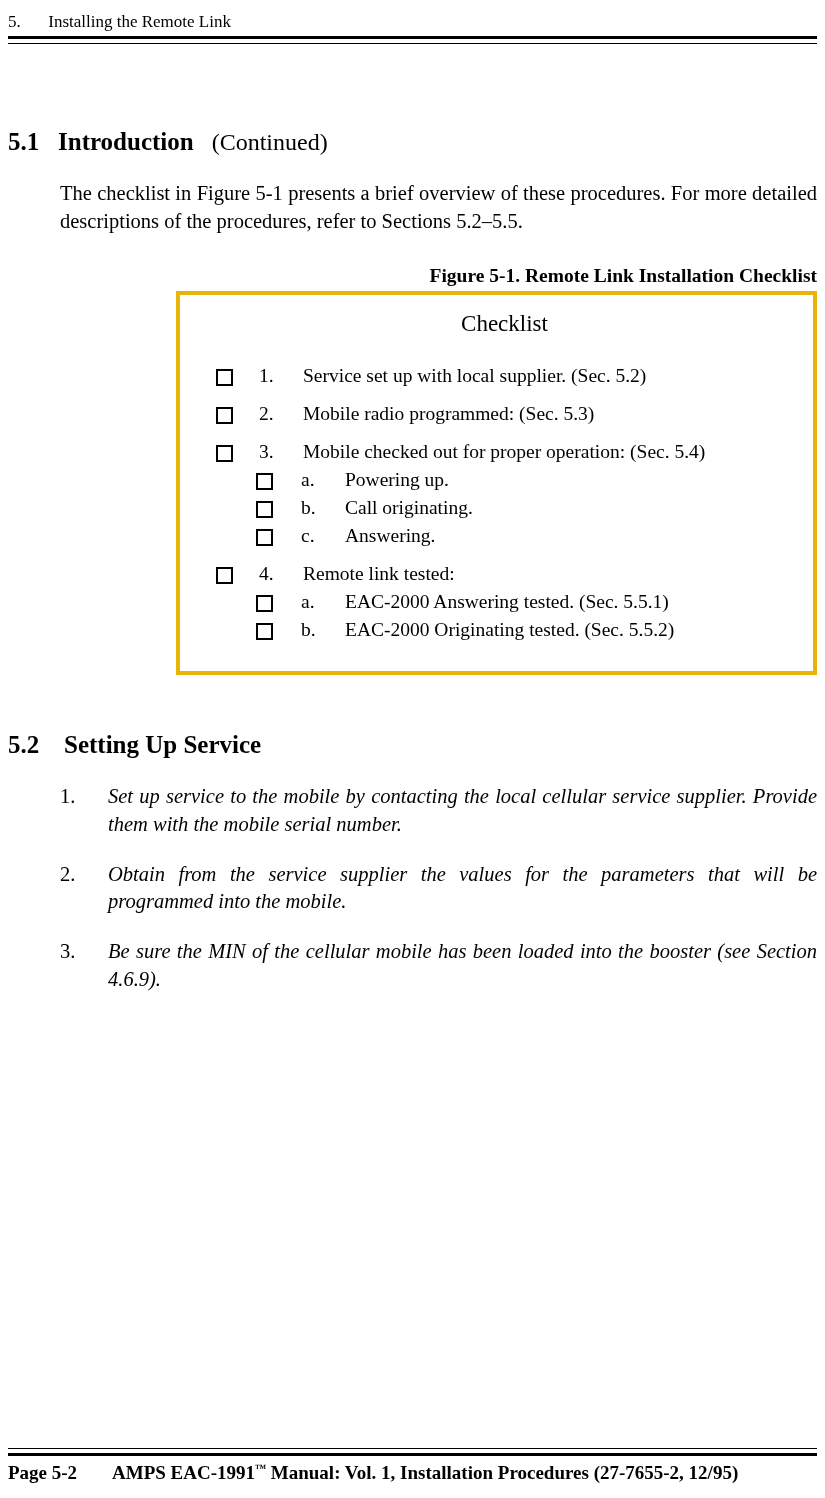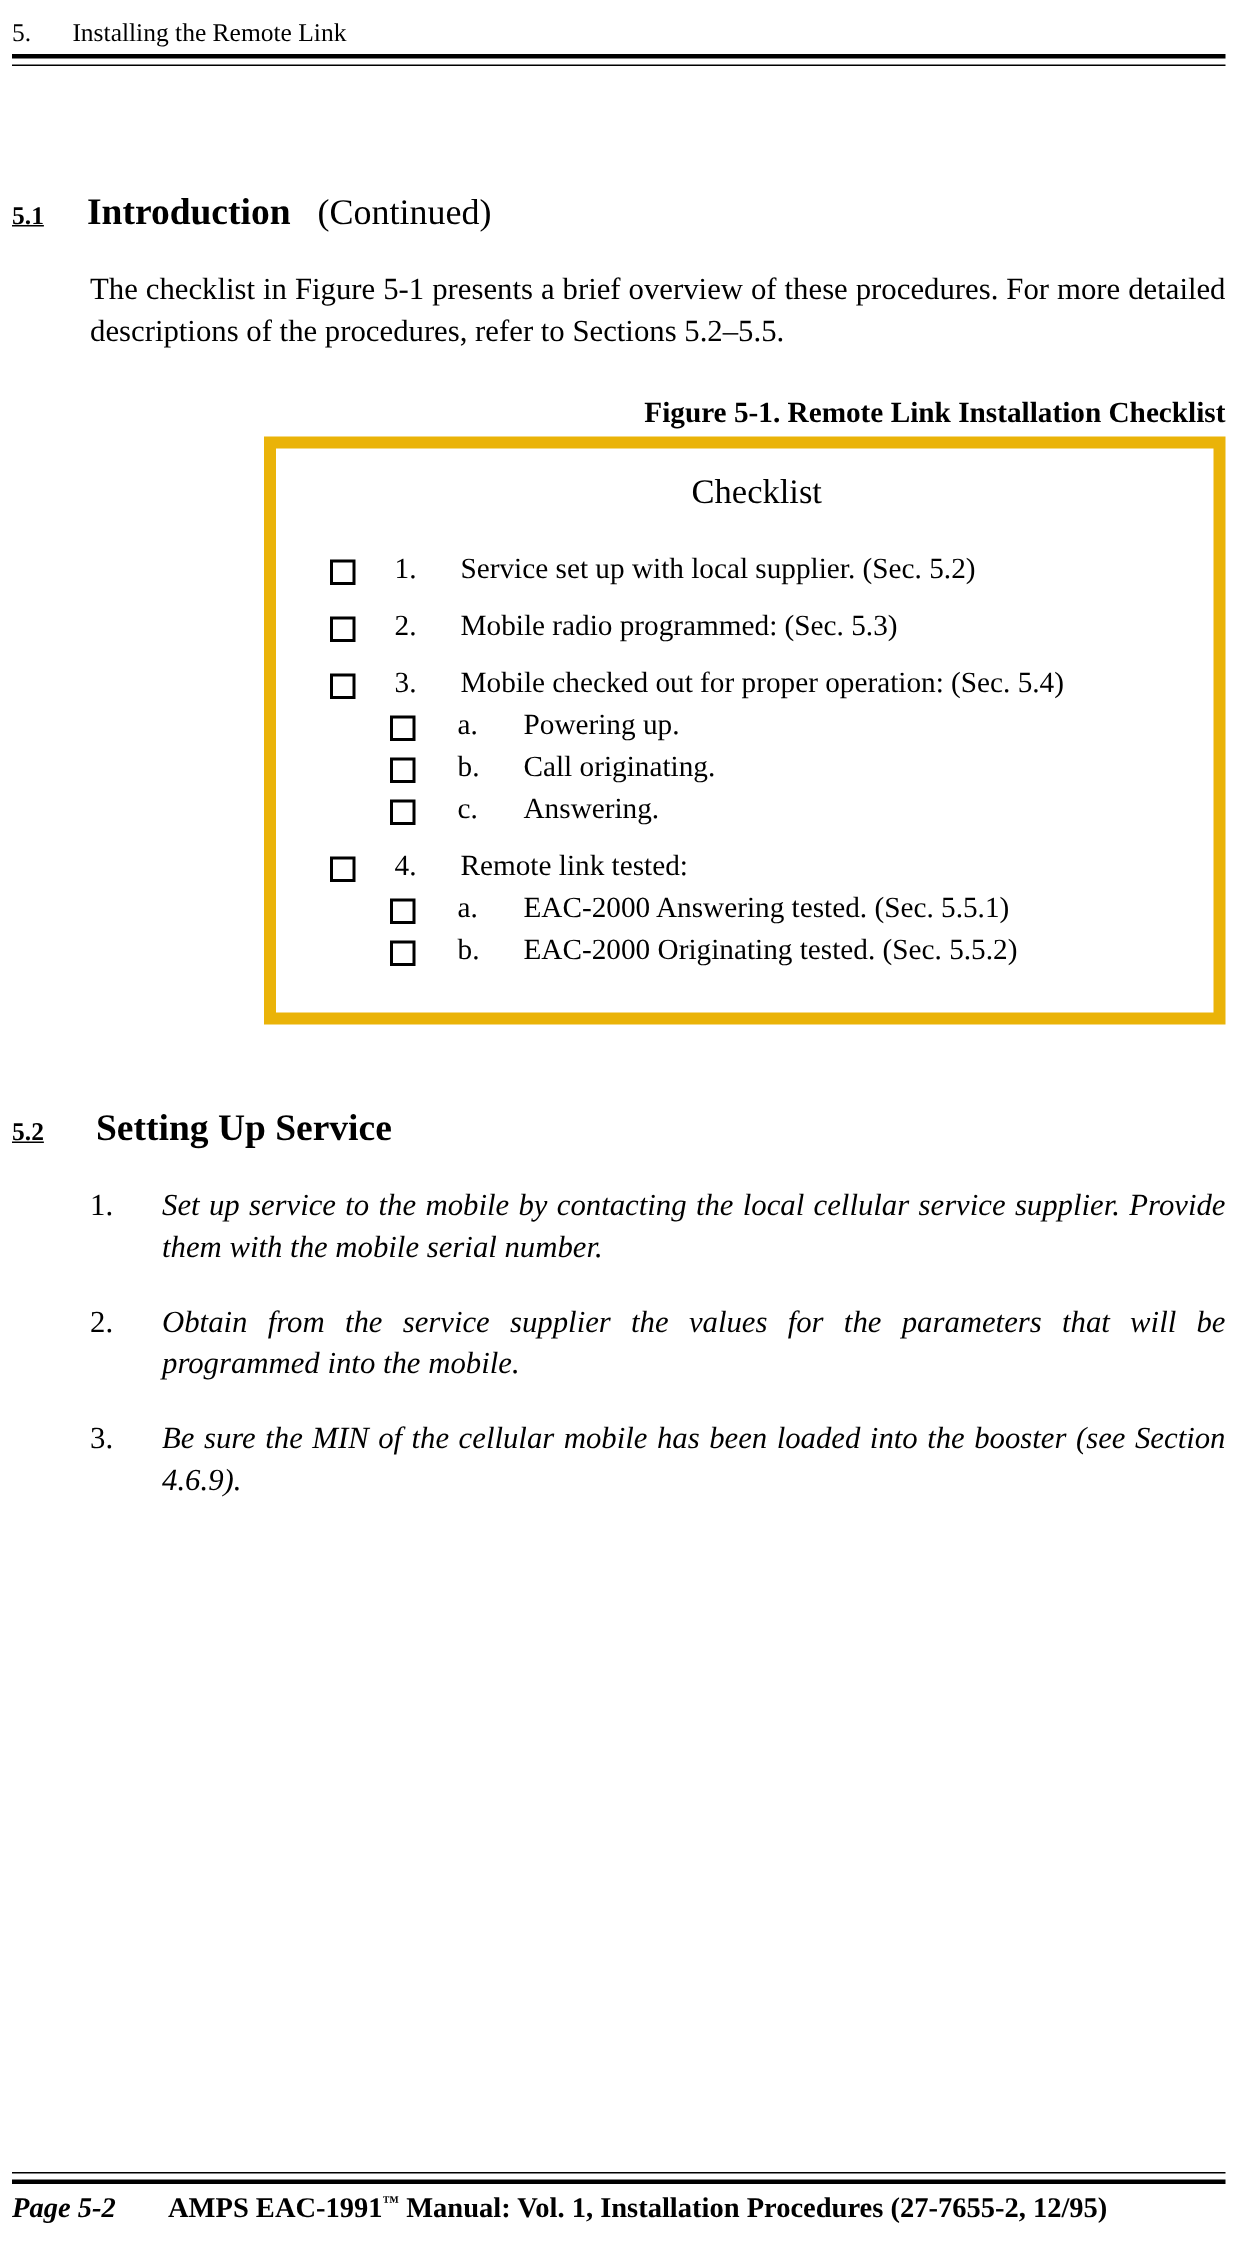--- a/index.html
+++ b/index.html
@@ -35,25 +35,24 @@
     .content {
       padding: 40px 8px 0 8px;
     }
     .section-heading {
       display: flex;
       align-items: baseline;
       gap: 10px;
       margin: 40px 0 24px 0;
     }
     .sec-num {
-      font-size: 17px;
+      font-size: 25px;
       font-weight: bold;
       display: inline-block;
       width: 40px;
-      text-decoration: underline;
     }
     .sec-title {
       font-size: 25px;
       font-weight: bold;
     }
     .sec-cont {
       font-size: 24px;
       font-weight: normal;
       margin-left: 8px;
     }
@@ -64,21 +63,21 @@
       text-align: justify;
       line-height: 1.35;
     }
     .fig-caption {
       text-align: right;
       font-weight: bold;
       font-size: 19.5px;
       margin: 30px 0 4px 0;
     }
     .checklist-box {
-      border: 8px solid #eab308;
+      border: 4px solid #eab308;
       margin-left: 168px;
       margin-right: 0;
       padding: 12px 20px 24px 36px;
     }
     .checklist-title {
       text-align: center;
       font-size: 23px;
       font-weight: normal;
       margin: 4px 0 28px 0;
     }
@@ -150,21 +149,20 @@
       margin: 0 0 6px 0;
     }
     .footer-line {
       display: flex;
       font-size: 19px;
       font-weight: bold;
     }
     .footer-page {
       width: 104px;
       flex-shrink: 0;
-      font-style: italic;
     }
     .footer-title {
       flex: 1;
     }
     .tm {
       font-size: 11px;
       vertical-align: super;
       font-weight: bold;
     }
   </style>

